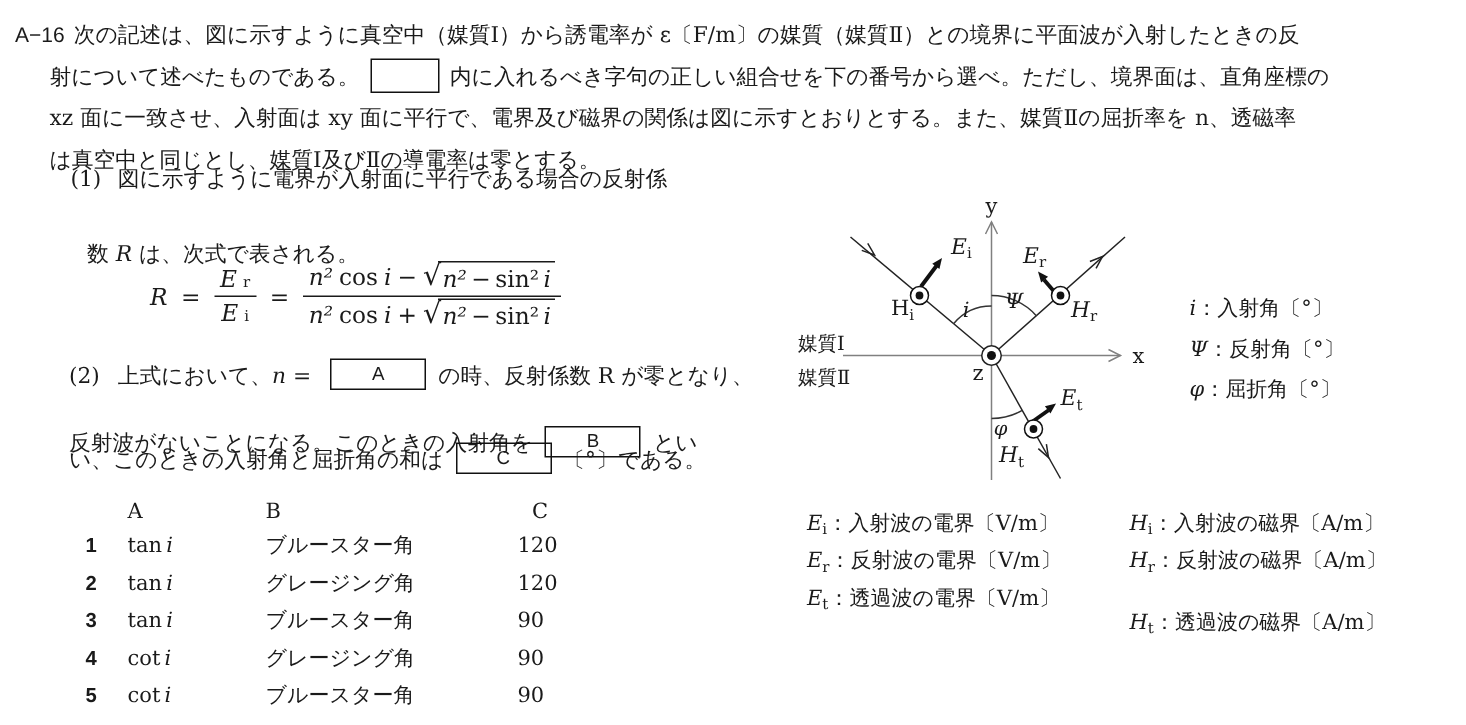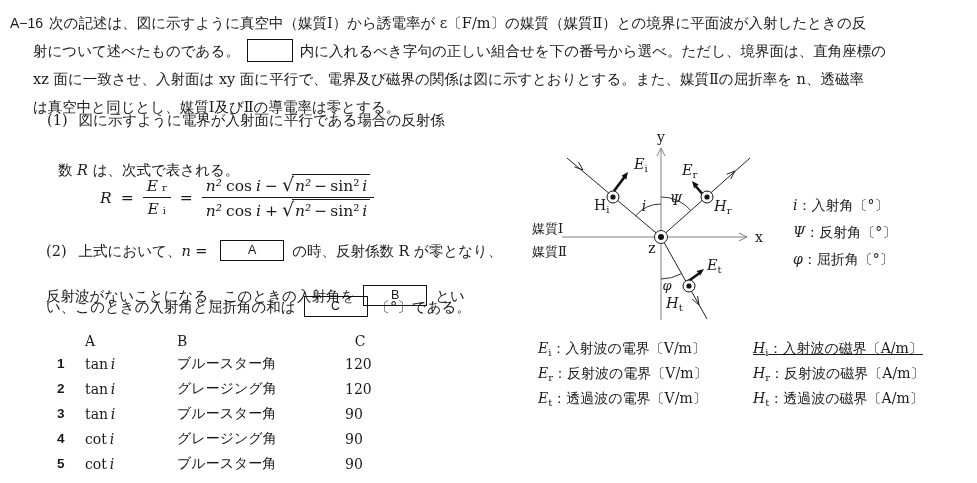--- a/index.html
+++ b/index.html
@@ -223,21 +223,21 @@
 
 <div class="leg" style="left:538px; top:340px;">
   <span class="it">E</span><span class="ssub">i</span><span>：入射波の電界〔V/m〕</span>
 </div>
 <div class="leg" style="left:538px; top:365px;">
   <span class="it">E</span><span class="ssub">r</span><span>：反射波の電界〔V/m〕</span>
 </div>
 <div class="leg" style="left:538px; top:390px;">
   <span class="it">E</span><span class="ssub">t</span><span>：透過波の電界〔V/m〕</span>
 </div>
-<div class="leg" style="left:753px; top:340px;text-decoration:underline;">
+<div class="leg" style="left:753px; top:340px;">
   <span class="it">H</span><span class="ssub">i</span><span>：入射波の磁界〔A/m〕</span>
 </div>
 <div class="leg" style="left:753px; top:365px;">
   <span class="it">H</span><span class="ssub">r</span><span>：反射波の磁界〔A/m〕</span>
 </div>
-<div class="leg" style="left:753px; top:390px;">
+<div class="leg" style="left:753px; top:406px;">
   <span class="it">H</span><span class="ssub">t</span><span>：透過波の磁界〔A/m〕</span>
 </div>
 
 </body></html>

